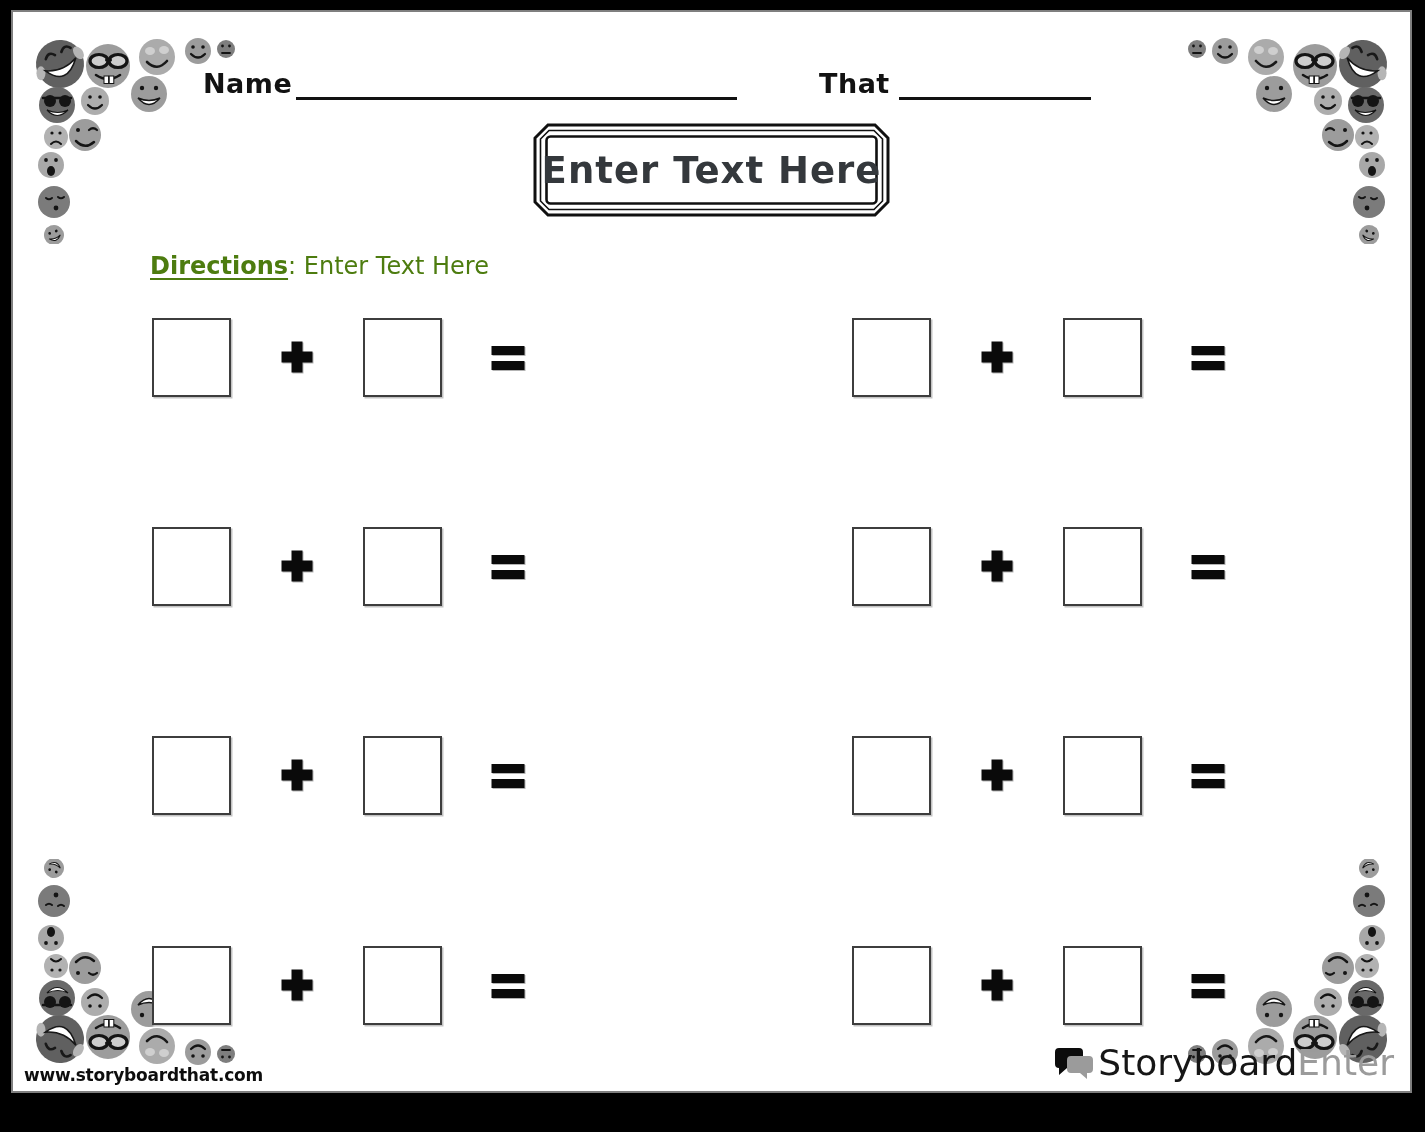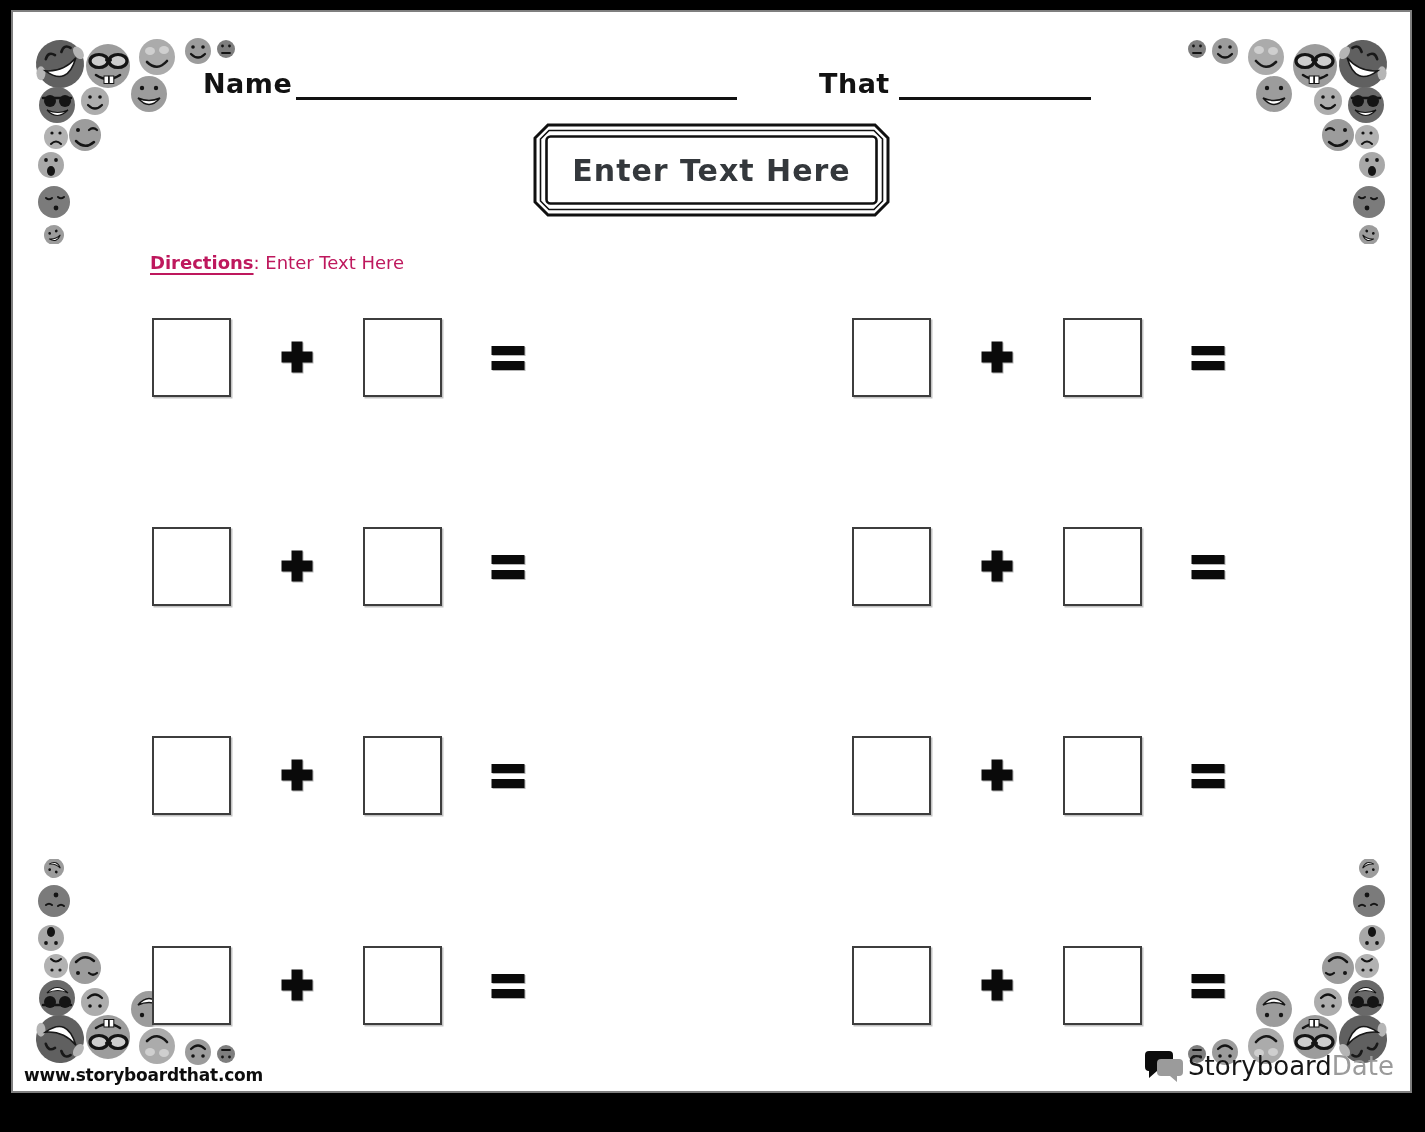--- a/index.html
+++ b/index.html
@@ -10,23 +10,23 @@
   .label{position:absolute;font-weight:bold;font-size:27px;color:#121212;letter-spacing:.5px;}
   .fill-line{position:absolute;border-bottom:3px solid #111;height:0;}
   .name-label{left:190px;top:56px;}
   .name-line{left:283px;top:85px;width:441px;}
   .date-label{left:806px;top:56px;}
   .date-line{left:886px;top:85px;width:192px;}
   
   .title-box{position:absolute;left:520px;top:111px;width:357px;height:94px;}
   .title-box svg.frame{position:absolute;left:0;top:0;}
   .title-text{position:absolute;left:0;top:0;width:100%;height:100%;display:flex;align-items:center;justify-content:center;
-    font-size:30px;font-weight:bold;color:#34383c;letter-spacing:1px;}
-  
-  .directions{position:absolute;left:137px;top:240px;font-size:18px;color:#be185d;font-weight:bold;}
+    font-size:37px;font-weight:bold;color:#34383c;letter-spacing:1px;}
+  
+  .directions{position:absolute;left:137px;top:240px;font-size:24px;color:#4d7c0f;font-weight:bold;}
   .directions .dir-label{text-decoration:underline;text-decoration-thickness:2px;text-underline-offset:4px;}
   .directions .dir-text{font-weight:normal;}
   
   .problem{position:absolute;width:380px;height:79px;}
   .answer-box{position:absolute;top:0;width:75px;height:75px;background:#fff;border:2px solid #3d3d3d;
     box-shadow:1.5px 1.5px 0 #c3c3c3;}
   .box-1{left:0;}
   .box-2{left:211px;}
   .op{position:absolute;filter:drop-shadow(1.5px 1.5px 0 #b3b3b3);}
   .op-plus{left:127px;top:21px;}
@@ -35,21 +35,21 @@
   .cL{left:139px}.cR{left:839px}
   
   .corner{position:absolute;width:230px;height:230px;pointer-events:none;}
   .corner.tl{left:2px;top:2px;}
   .corner.tr{right:2px;top:2px;transform:scaleX(-1);}
   .corner.bl{left:2px;bottom:2px;transform:scaleY(-1);}
   .corner.br{right:2px;bottom:2px;transform:scale(-1,-1);}
   
   .website{position:absolute;left:11px;bottom:6px;font-size:17px;font-weight:bold;color:#0d0d0d;z-index:6;letter-spacing:-0.2px;}
   .logo{position:absolute;right:16px;bottom:8px;display:flex;align-items:center;z-index:6;}
-  .logo .word{font-size:26px;font-weight:500;letter-spacing:0;}
+  .logo .word{font-size:36px;font-weight:500;letter-spacing:0;}
   .logo .w1{color:#161616;}
   .logo .w2{color:#9b9b9b;}
   .logo svg{margin-right:3px;}
 </style>
 </head>
 <body>
 
 <svg width="0" height="0" style="position:absolute" aria-hidden="true">
   <defs>
     <g id="corner-faces" stroke-linecap="round">
@@ -266,16 +266,16 @@
       </svg>
   </div>
 
   <div class="website">www.storyboardthat.com</div>
   <div class="logo">
     <svg width="40" height="34" viewBox="0 0 40 34">
       <path d="M4,2 h20 a4,4 0 0 1 4,4 v12 a4,4 0 0 1 -4,4 h-12 l-8,7 v-7 h0 a4,4 0 0 1 -4,-4 v-12 a4,4 0 0 1 4,-4 Z" fill="#0c0c0c"></path>
       <path d="M16,10 h18 a4,4 0 0 1 4,4 v9 a4,4 0 0 1 -4,4 h-2 v6 l-7,-6 h-9 a4,4 0 0 1 -4,-4 v-9 a4,4 0 0 1 4,-4 Z" fill="#9b9b9b"></path>
     </svg>
     <span class="word w1">Storyboard</span>
-      <span class="word w2">Date</span>
+      <span class="word w2">Enter</span>
   </div>
 
 </div>
 
 </body></html>

